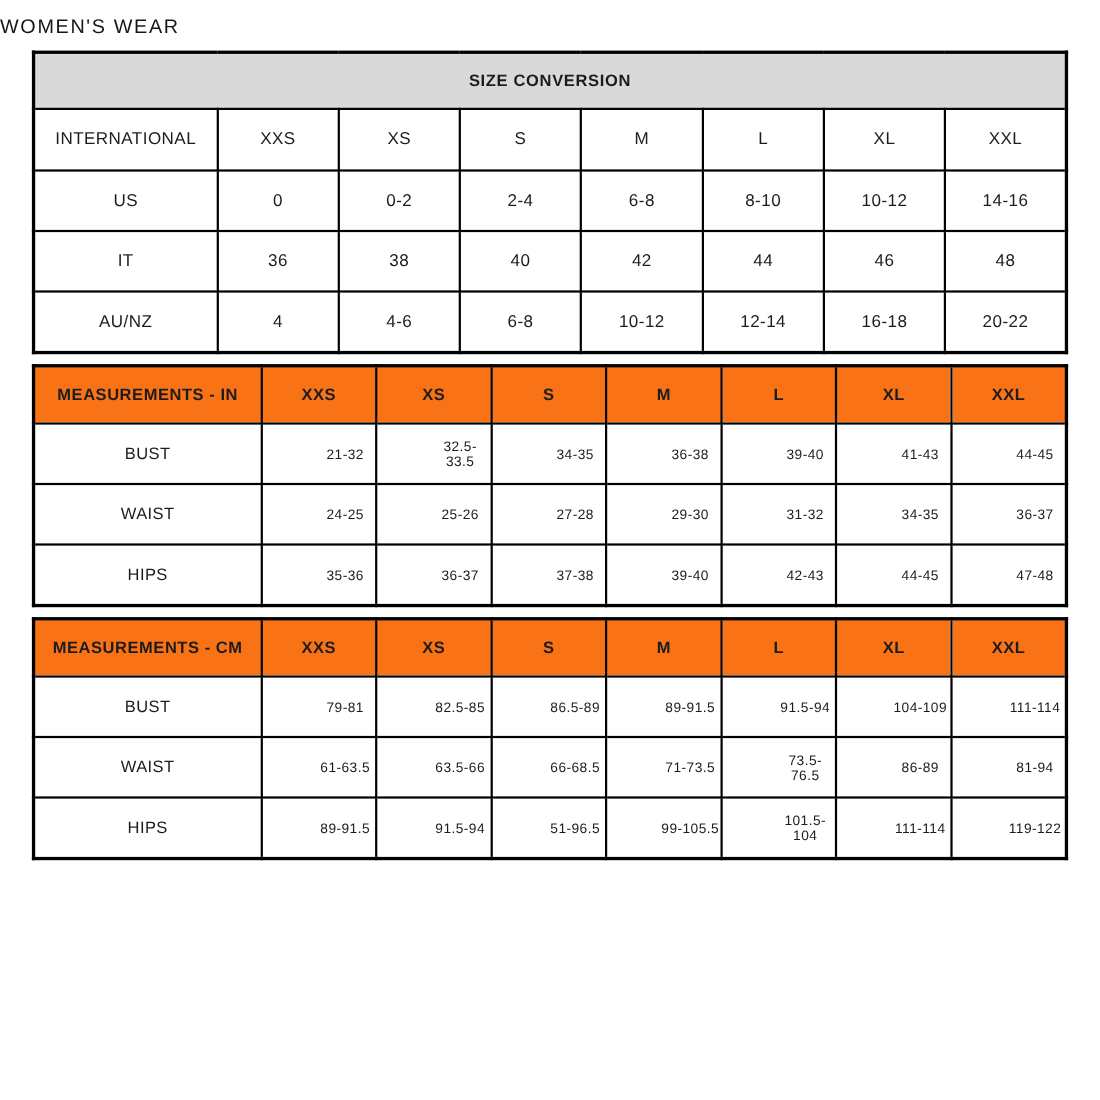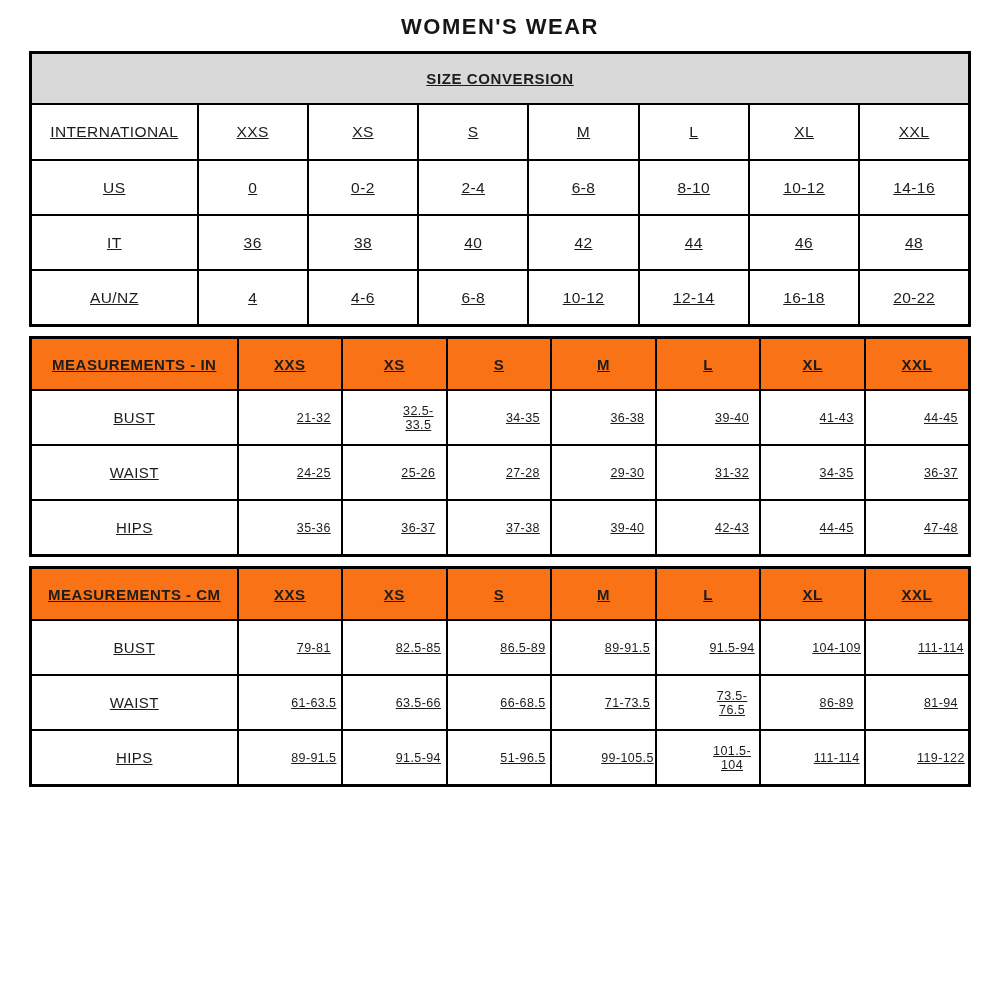--- a/index.html
+++ b/index.html
@@ -10,34 +10,32 @@
     font-family: "Liberation Sans", sans-serif;
     color: #1c1c1c;
   }
   .page {
     width: 1000px;
     height: 1000px;
     box-sizing: border-box;
     padding-top: 10px;
   }
   .page-title {
-    text-align: center;
-    font-size: 22px;
-    font-weight: 700;
+    font-size: 18px;
+    font-weight: 400;
     letter-spacing: 1.5px;
     margin: 4px 0 11px 0;
     color: #161616;
   }
   table.tbl {
     border-collapse: collapse;
     table-layout: fixed;
     width: 942px;
     margin: 0 auto 9px auto;
     border: 3px solid #000;
-    text-decoration: underline;
   }
   table.tbl th, table.tbl td {
     border: 2px solid #000;
     text-align: center;
     vertical-align: middle;
     padding: 0;
     font-weight: 400;
     letter-spacing: 0.4px;
     overflow: hidden;
   }

